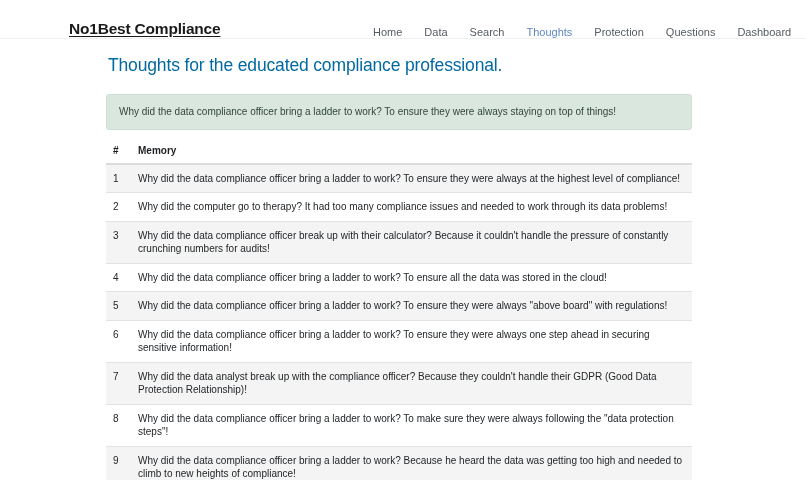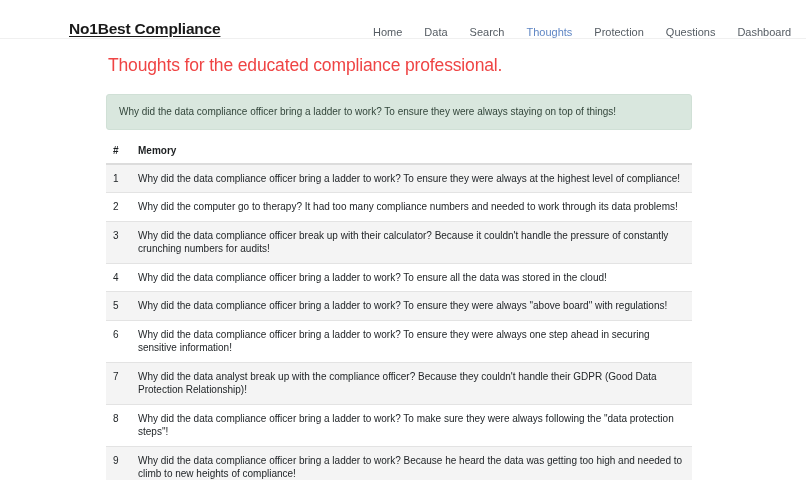--- a/index.html
+++ b/index.html
@@ -53,21 +53,21 @@
   
   .container {
     width: 586px;
     margin: 0 0 0 106px;
     padding-top: 16px;
   }
 
   .page-title {
     font-size: 17.5px;
     font-weight: normal;
-    color: #ef4444;
+    color: #0369a1;
     margin: 0 0 18px 2px;
     letter-spacing: -0.15px;
   }
 
   
   .alert {
     background: #d9e7de;
     border: 1px solid #d0e0d6;
     border-radius: 3px;
     padding: 10px 12px;
@@ -132,21 +132,21 @@
         <th>Memory</th>
       </tr>
     </thead>
     <tbody>
         <tr>
           <td class="col-num">1</td>
           <td>Why did the data compliance officer bring a ladder to work? To ensure they were always at the highest level of compliance!</td>
         </tr>
         <tr>
           <td class="col-num">2</td>
-          <td>Why did the computer go to therapy? It had too many compliance numbers and needed to work through its data problems!</td>
+          <td>Why did the computer go to therapy? It had too many compliance issues and needed to work through its data problems!</td>
         </tr>
         <tr>
           <td class="col-num">3</td>
           <td>Why did the data compliance officer break up with their calculator? Because it couldn't handle the pressure of constantly crunching numbers for audits!</td>
         </tr>
         <tr>
           <td class="col-num">4</td>
           <td>Why did the data compliance officer bring a ladder to work? To ensure all the data was stored in the cloud!</td>
         </tr>
         <tr>

